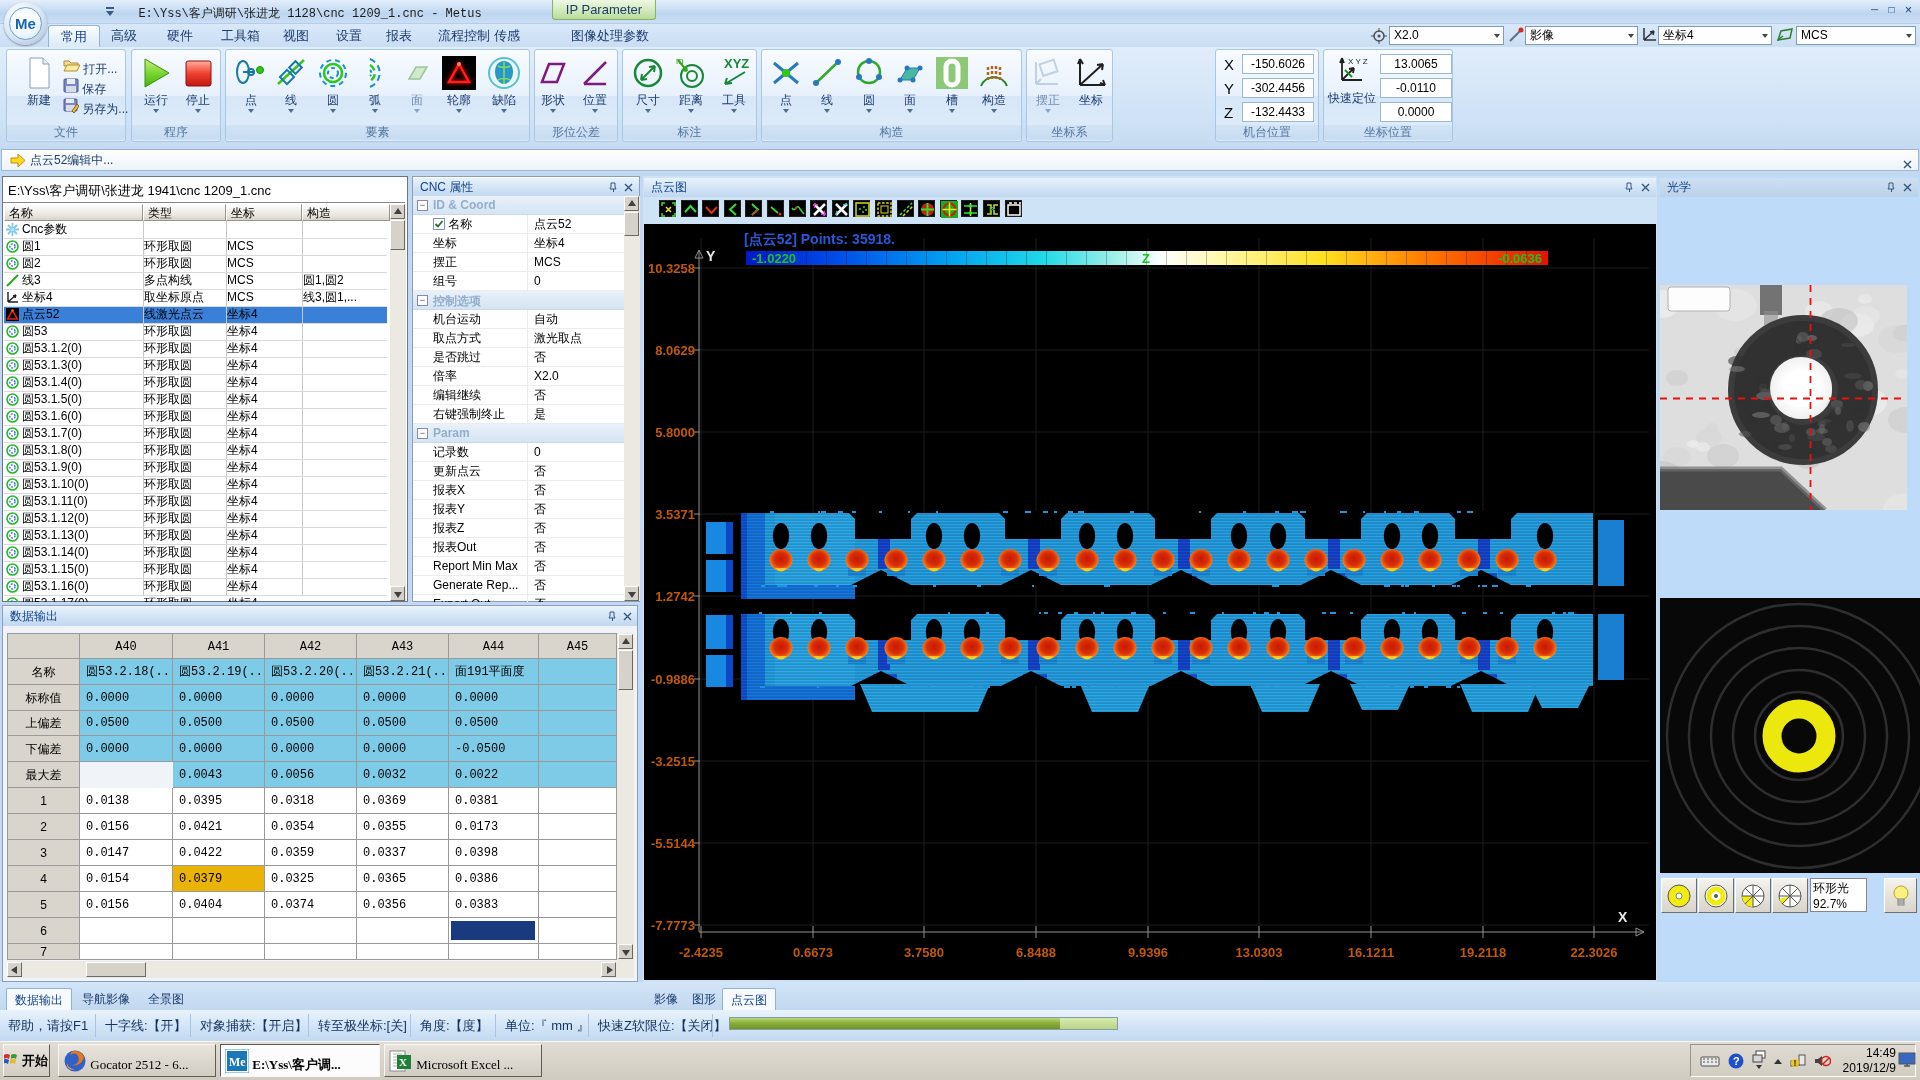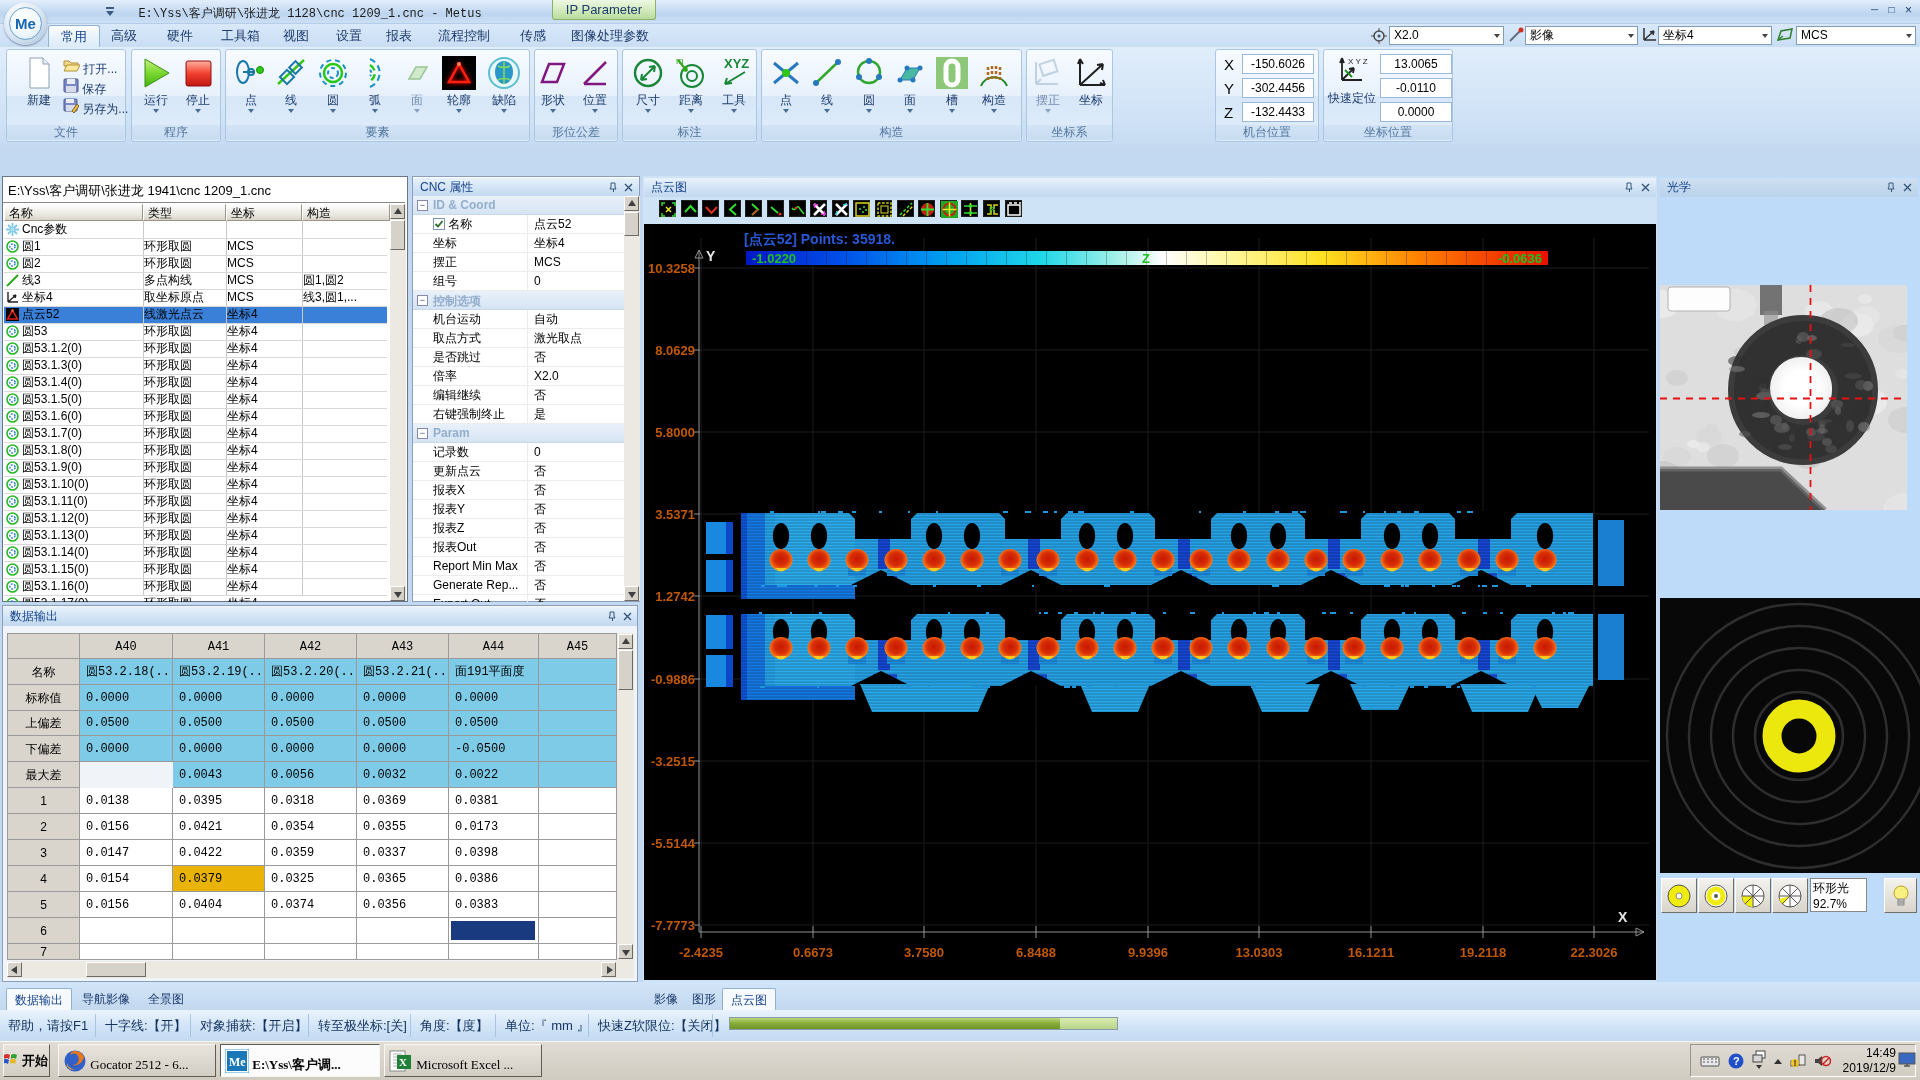--- a/index.html
+++ b/index.html
@@ -110,21 +110,21 @@
 <div class="winbtn" style="left:1901px;font-size:12px">×</div>
 <div id="tabrow">
  <div class="rtab active" style="left:48px">常用</div>
  <div class="rtab" style="left:99px">高级</div>
  <div class="rtab" style="left:155px">硬件</div>
  <div class="rtab" style="left:209px">工具箱</div>
  <div class="rtab" style="left:271px">视图</div>
  <div class="rtab" style="left:324px">设置</div>
  <div class="rtab" style="left:374px">报表</div>
  <div class="rtab" style="left:426px">流程控制</div>
- <div class="rtab" style="left:508px">传感</div>
+ <div class="rtab" style="left:482px">传感</div>
  <div class="rtab" style="left:559px">图像处理参数</div>
 </div>
 <div id="ribbon">
       <div class="rgroup" style="left:6px;width:120px">
         <div class="bigbtn" style="left:3px;">
           <div style="height:36px"><svg width="32" height="34" viewBox="0 0 32 34">
               <path d="M7 2h13l6 6v24H7z" fill="#fff" stroke="#8aa0b8"></path>
               <path d="M20 2v6h6" fill="#e8eef4" stroke="#8aa0b8"></path>
             </svg></div>
           <div class="blabel">新建</div>
@@ -397,20 +397,25 @@
 <div class="combo" style="left:1525px;top:26px;width:113px">影像<span class="ar"></span></div>
 <div class="abs" style="left:1641px;top:27px"><svg width="16" height="16" viewBox="0 0 16 16">
         <path d="M3 1v12M3 13h12M3 13 13 4M13 4l-4 1M13 4l-1 4" stroke="#303030" stroke-width="1.5" fill="none"></path>
       </svg></div>
 <div class="combo" style="left:1658px;top:26px;width:114px">坐标4<span class="ar"></span></div>
 <div class="abs" style="left:1776px;top:27px"><svg width="18" height="16" viewBox="0 0 18 16">
         <path d="M2 13 5 4l11-2-2 9z" fill="none" stroke="#308030" stroke-width="1.5"></path>
         <path d="M2 13l5-4" stroke="#308030" stroke-width="1.5"></path>
       </svg></div>
 <div class="combo" style="left:1796px;top:26px;width:120px">MCS<span class="ar"></span></div>
+<div id="notif"><span style="position:absolute;left:7px;top:3px"><svg width="17" height="15" viewBox="0 0 17 15">
+          <path d="M2 5h7V1l7 6.5L9 14v-4H2z" fill="#ffd820" stroke="#c09010"></path>
+        </svg></span><span style="margin-left:28px">点云52编辑中...</span><span style="position:absolute;right:6px;top:5px"><svg width="9" height="9" viewBox="0 0 9 9">
+          <path d="M1 1 8 8M8 1 1 8" stroke="#35567c" stroke-width="1.4"></path>
+        </svg></span></div>
     <div id="tree"></div>
     <div id="treehdr">E:\Yss\客户调研\张进龙  1941\cnc  1209_1.cnc</div>
     <div class="thc" style="left:4px;top:204px;width:139px">名称</div>
     <div class="thc" style="left:143px;top:204px;width:83px">类型</div>
     <div class="thc" style="left:226px;top:204px;width:76px">坐标</div>
     <div class="thc" style="left:302px;top:204px;width:88px">构造</div>
     <div class="trow" style="left:4px;top:221px;">
       <div style="left:2px;top:2px;height:13px"><svg width="13" height="13" viewBox="0 0 13 13">
           <path d="M6.5 0v13M0 6.5h13M2 2l9 9M11 2l-9 9" stroke="#7ec8e8" stroke-width="1.8"></path>
           <circle cx="6.5" cy="6.5" r="2" fill="#b0dff0"></circle>

